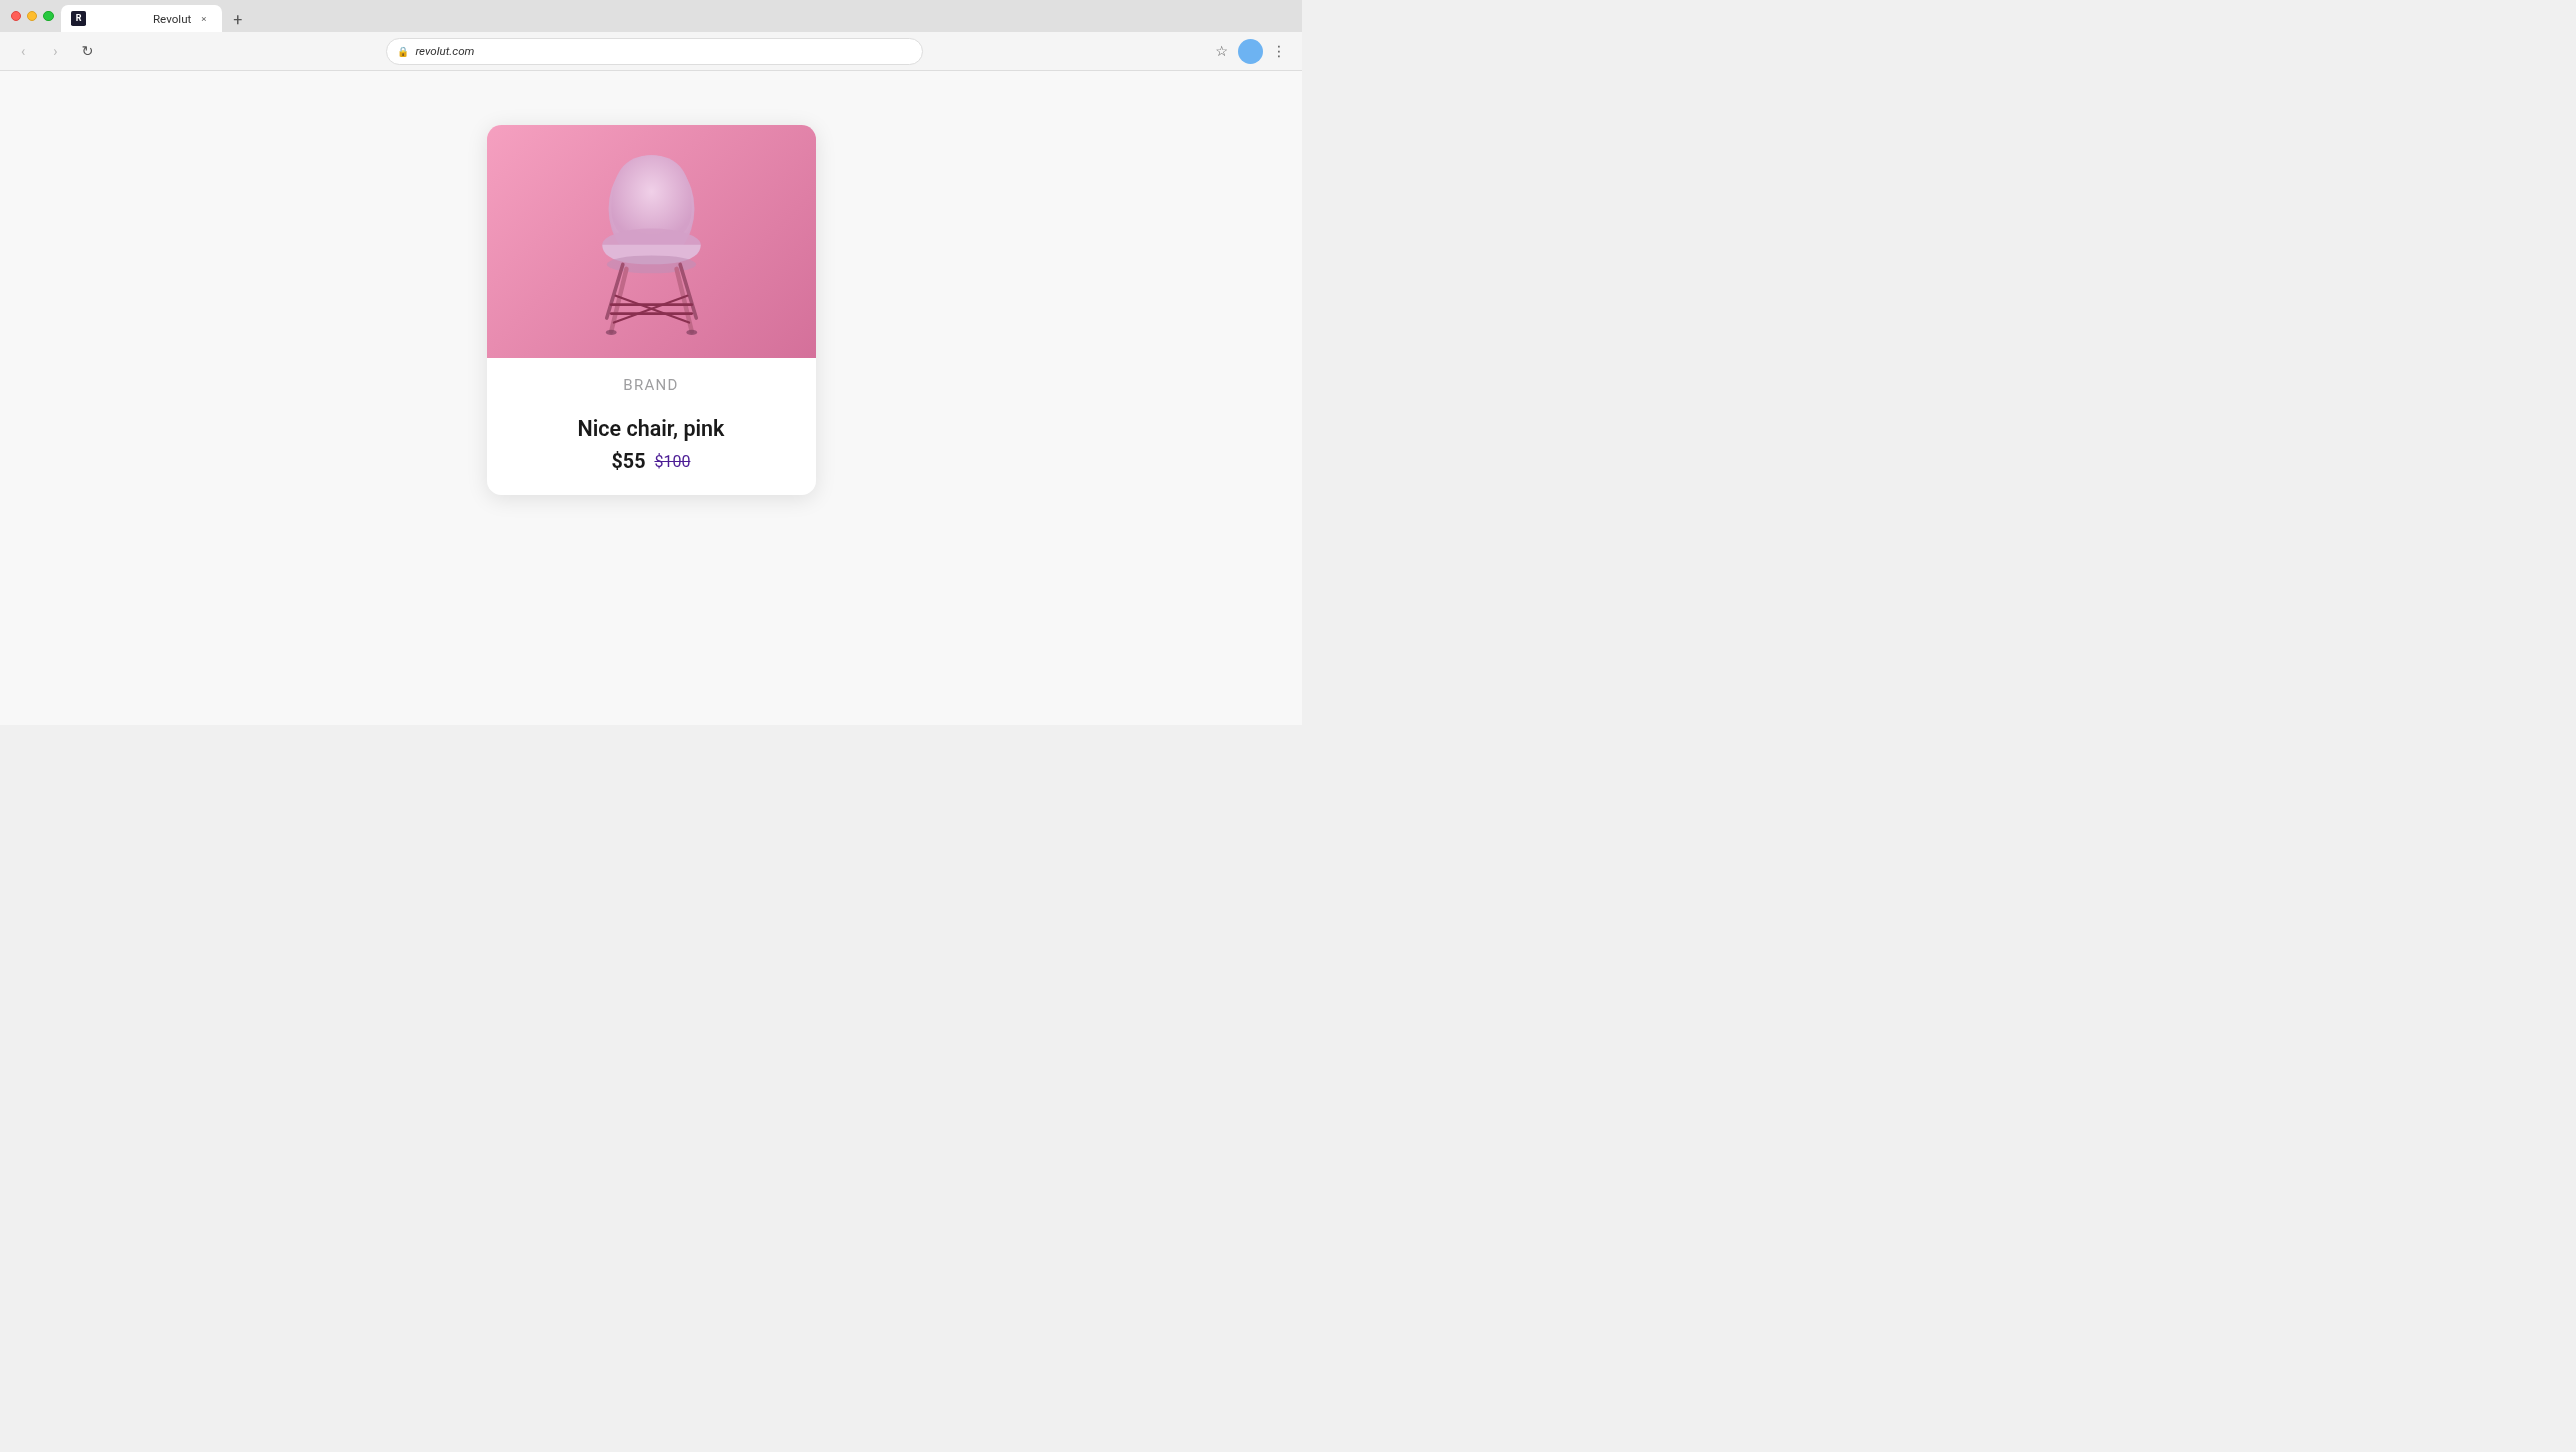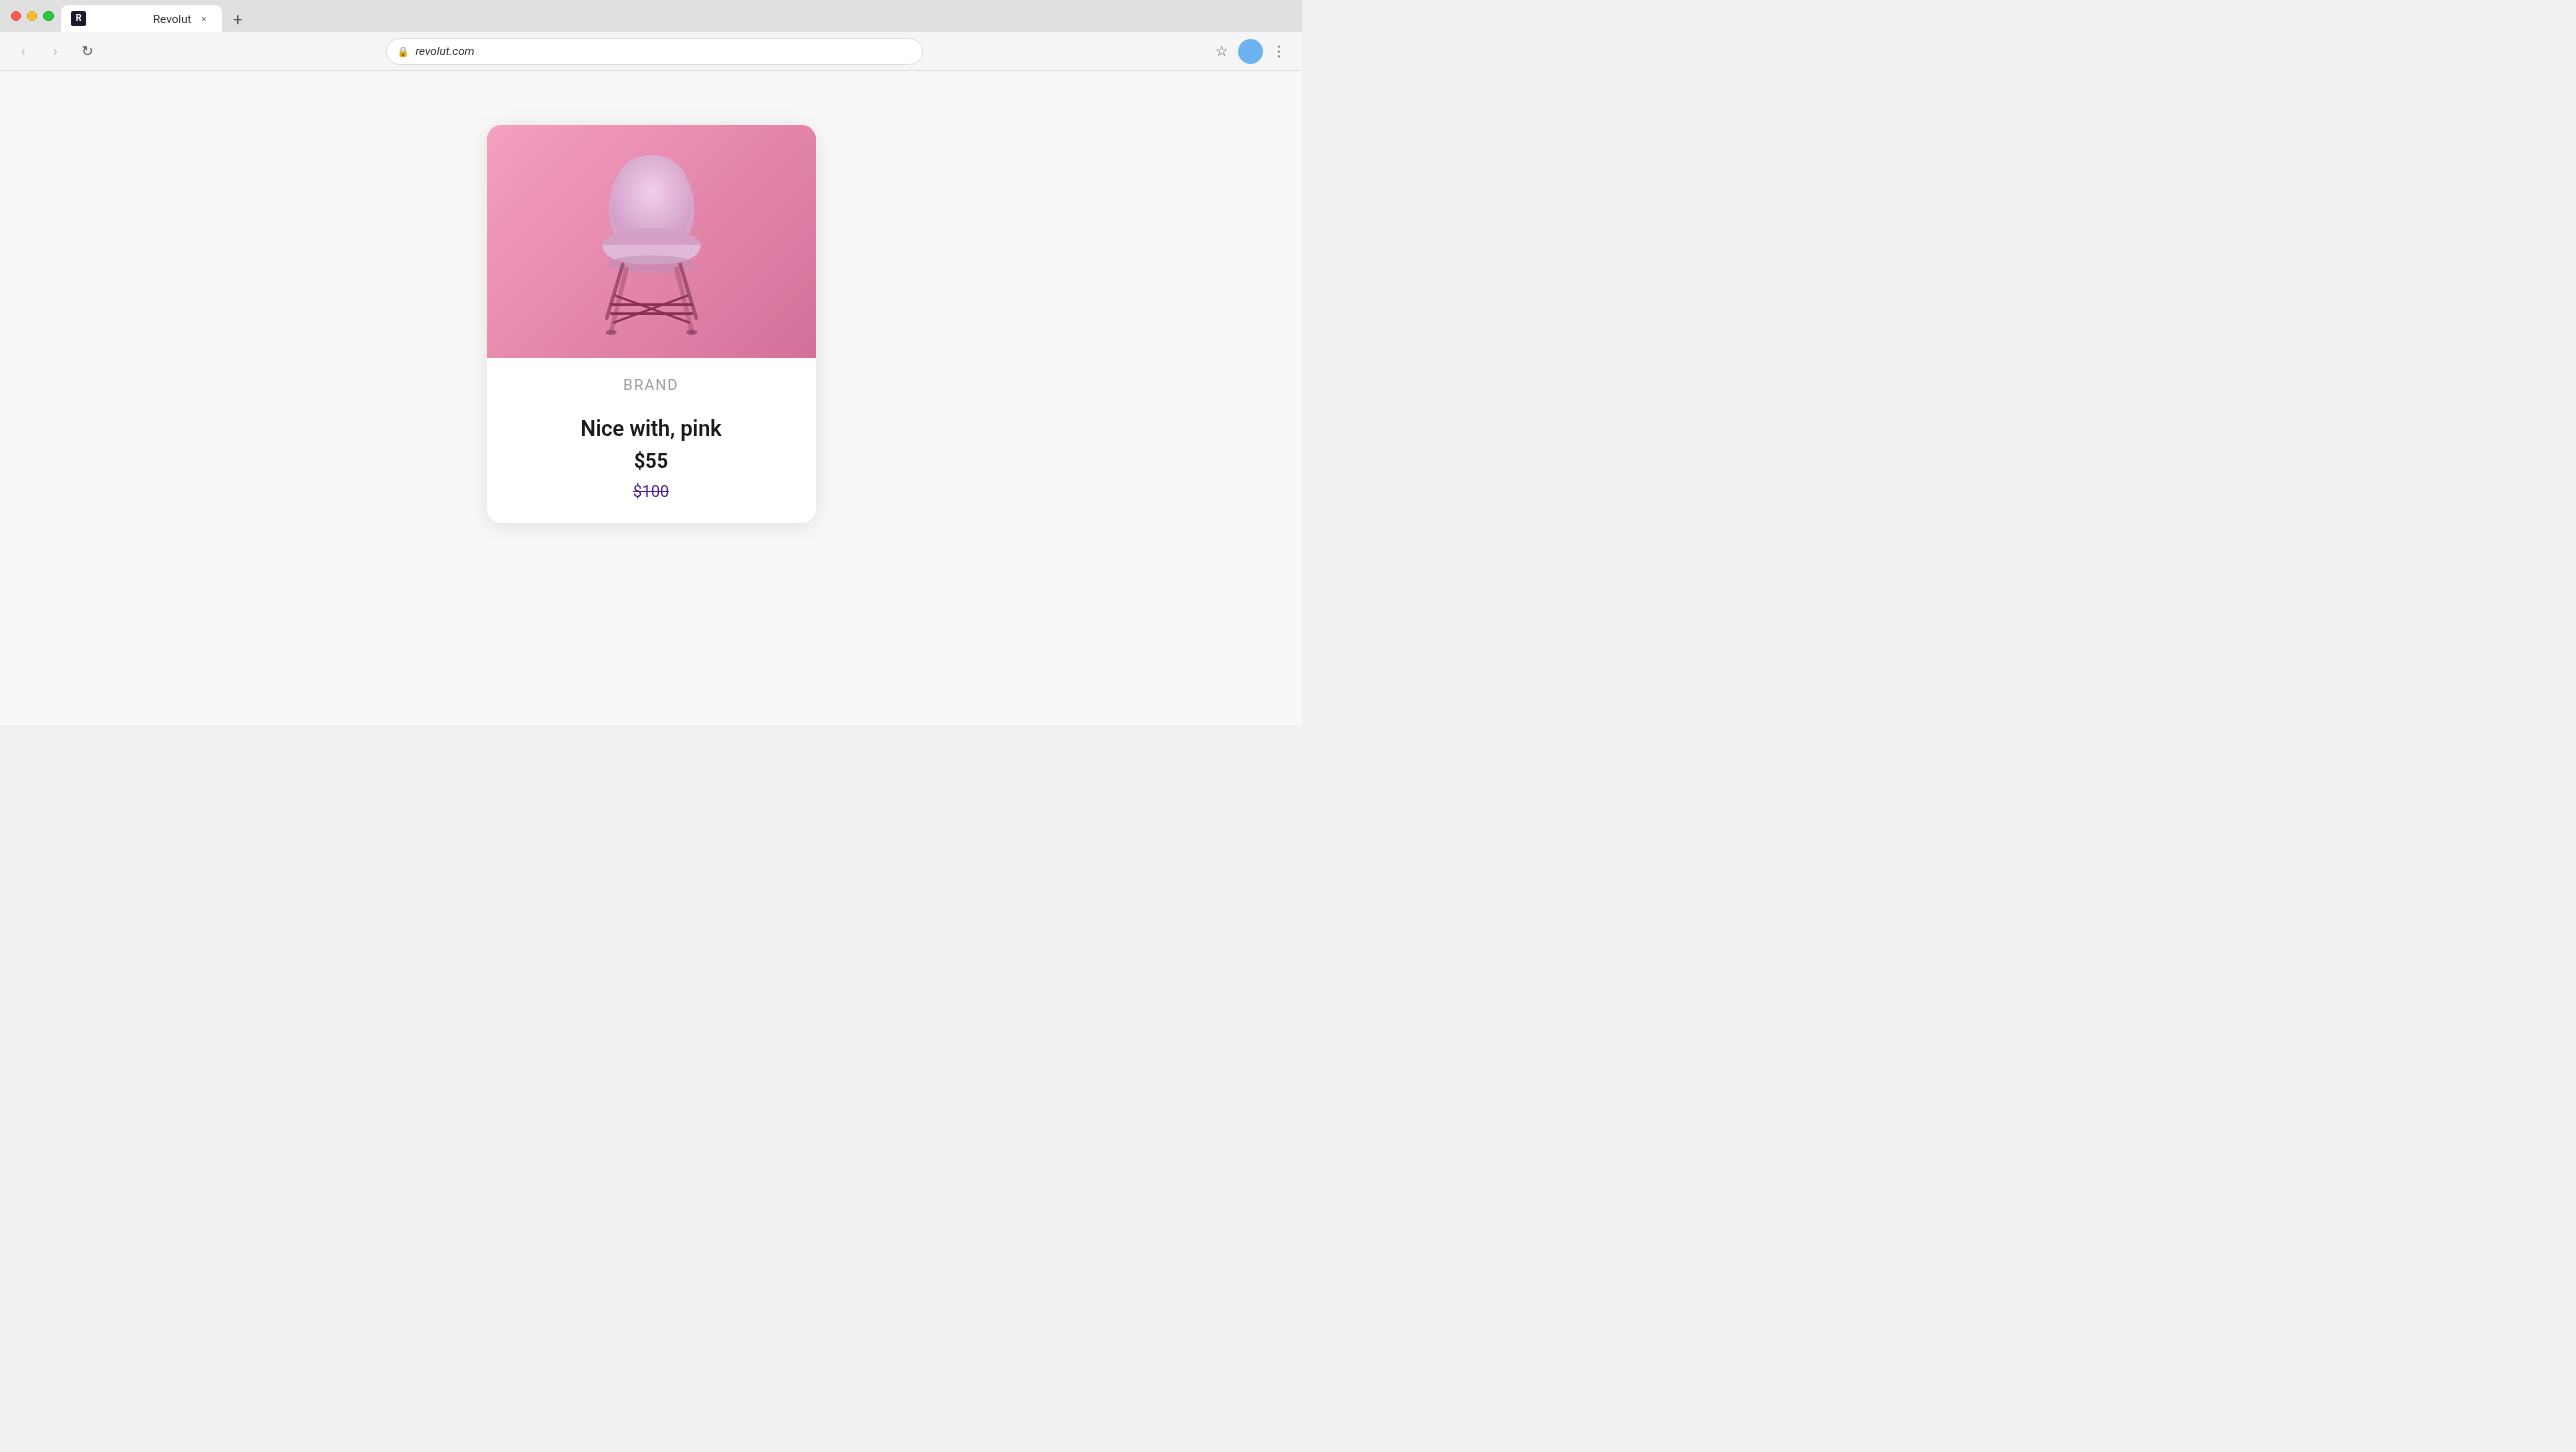--- a/index.html
+++ b/index.html
@@ -251,21 +251,20 @@
       font-weight: 600;
       color: #1a1a1a;
       margin-bottom: 9px;
     }
 
     .price-row {
       display: flex;
       align-items: center;
       justify-content: center;
       gap: 9px;
-      flex-direction: column;
     }
 
     .current-price {
       font-size: 19.7px;
       font-weight: 700;
       color: #1a1a1a;
     }
 
     .original-price {
       font-size: 16px;
@@ -392,21 +391,21 @@
         <line x1="60" y1="175" x2="142" y2="205" stroke="#8a3050" stroke-width="2.5" stroke-linecap="round"></line>
         <line x1="140" y1="175" x2="58" y2="205" stroke="#8a3050" stroke-width="2.5" stroke-linecap="round"></line>
 
         <ellipse cx="55" cy="216" rx="6" ry="3" fill="#804060" opacity="0.7"></ellipse>
         <ellipse cx="145" cy="216" rx="6" ry="3" fill="#804060" opacity="0.7"></ellipse>
       </svg>
     </div>
 
     <div class="product-info">
       <div class="brand-label">BRAND</div>
-      <div class="product-name">Nice with, pink</div>
+      <div class="product-name">Nice chair, pink</div>
       <div class="price-row">
         <span class="current-price">$55</span>
         <span class="original-price">$100</span>
       </div>
     </div>
   </div>
 
 
 </div>
 

